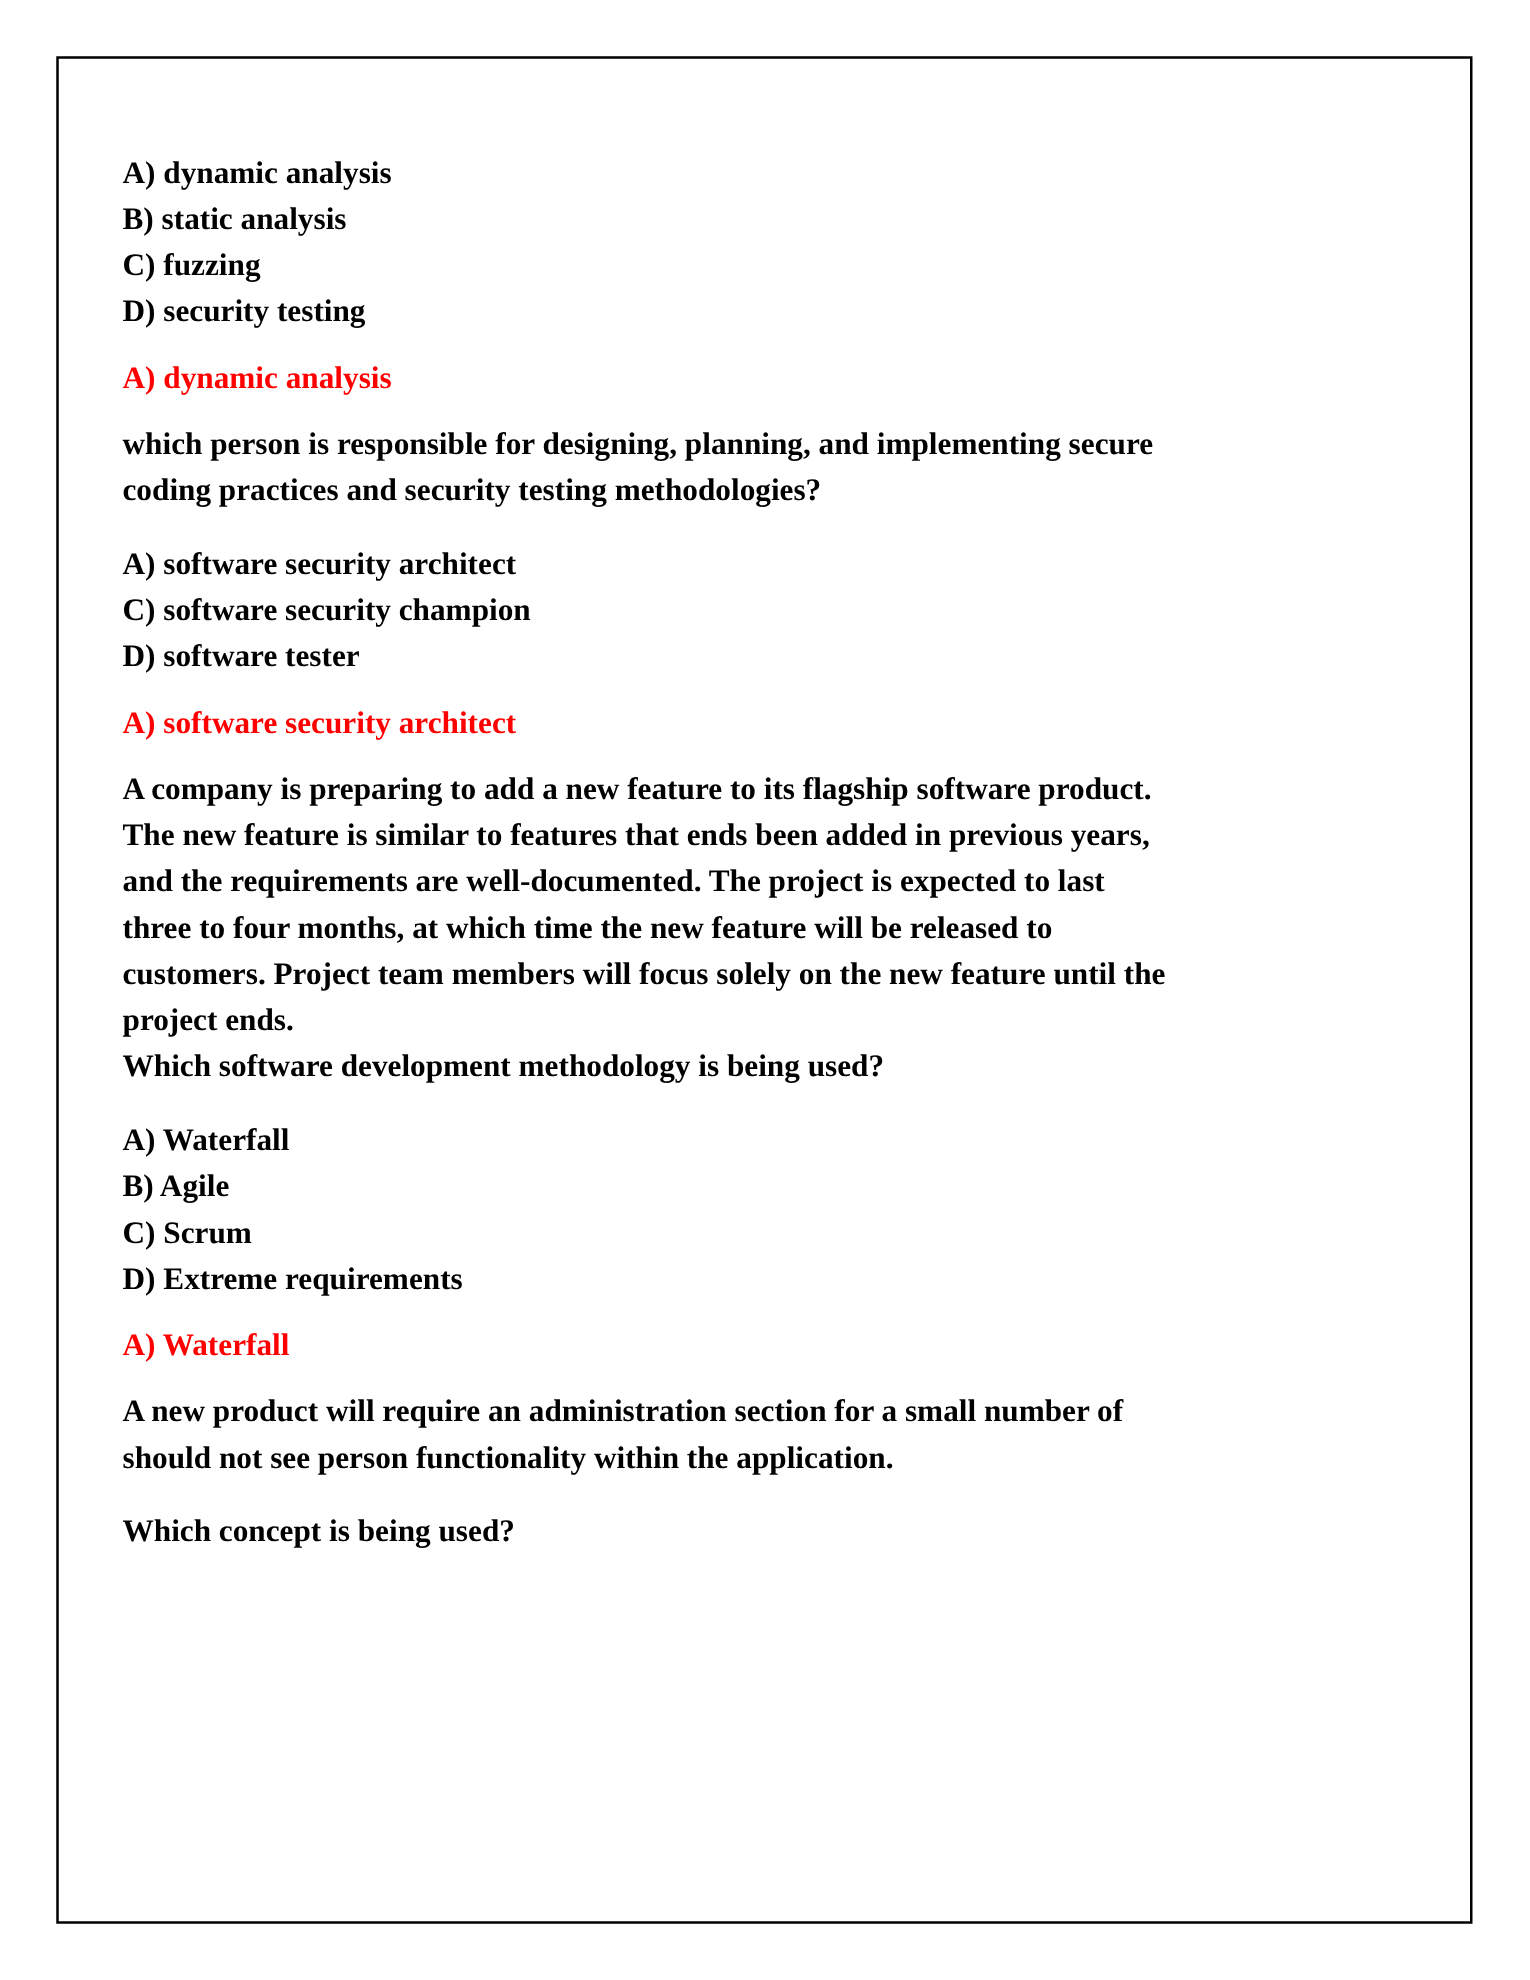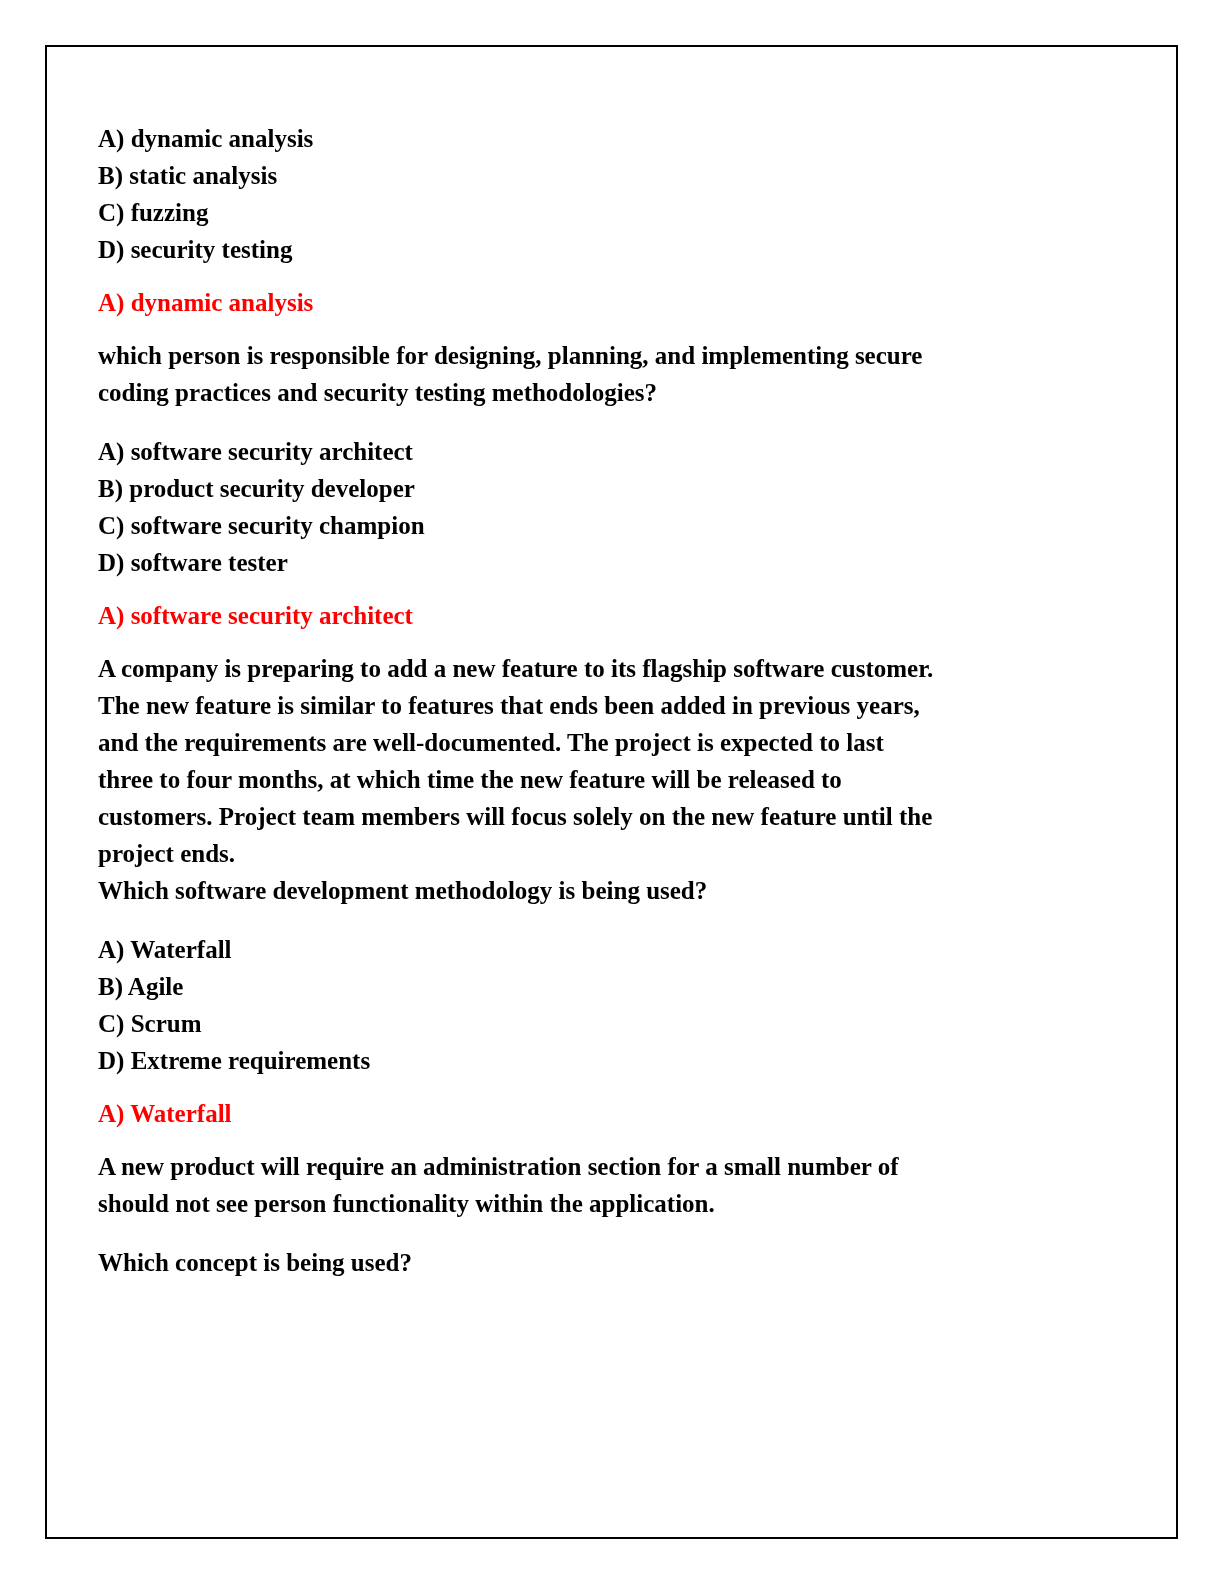--- a/index.html
+++ b/index.html
@@ -62,28 +62,27 @@
       <div class="line">D) security testing</div>
     </div>
     <div class="para answer">A) dynamic analysis</div>
 
     <div class="para">
       <div class="line">which person is responsible for designing, planning, and implementing secure</div>
       <div class="line">coding practices and security testing methodologies?</div>
     </div>
     <div class="para gap-above">
       <div class="line">A) software security architect</div>
-      <div class="line">B) product security developer</div>
       <div class="line">C) software security champion</div>
       <div class="line">D) software tester</div>
     </div>
     <div class="para answer">A) software security architect</div>
 
     <div class="para">
-      <div class="line">A company is preparing to add a new feature to its flagship software customer.</div>
+      <div class="line">A company is preparing to add a new feature to its flagship software product.</div>
       <div class="line">The new feature is similar to features that ends been added in previous years,</div>
       <div class="line">and the requirements are well-documented. The project is expected to last</div>
       <div class="line">three to four months, at which time the new feature will be released to</div>
       <div class="line">customers. Project team members will focus solely on the new feature until the</div>
       <div class="line">project ends.</div>
       <div class="line">Which software development methodology is being used?</div>
     </div>
     <div class="para gap-above">
       <div class="line">A) Waterfall</div>
       <div class="line">B) Agile</div>

